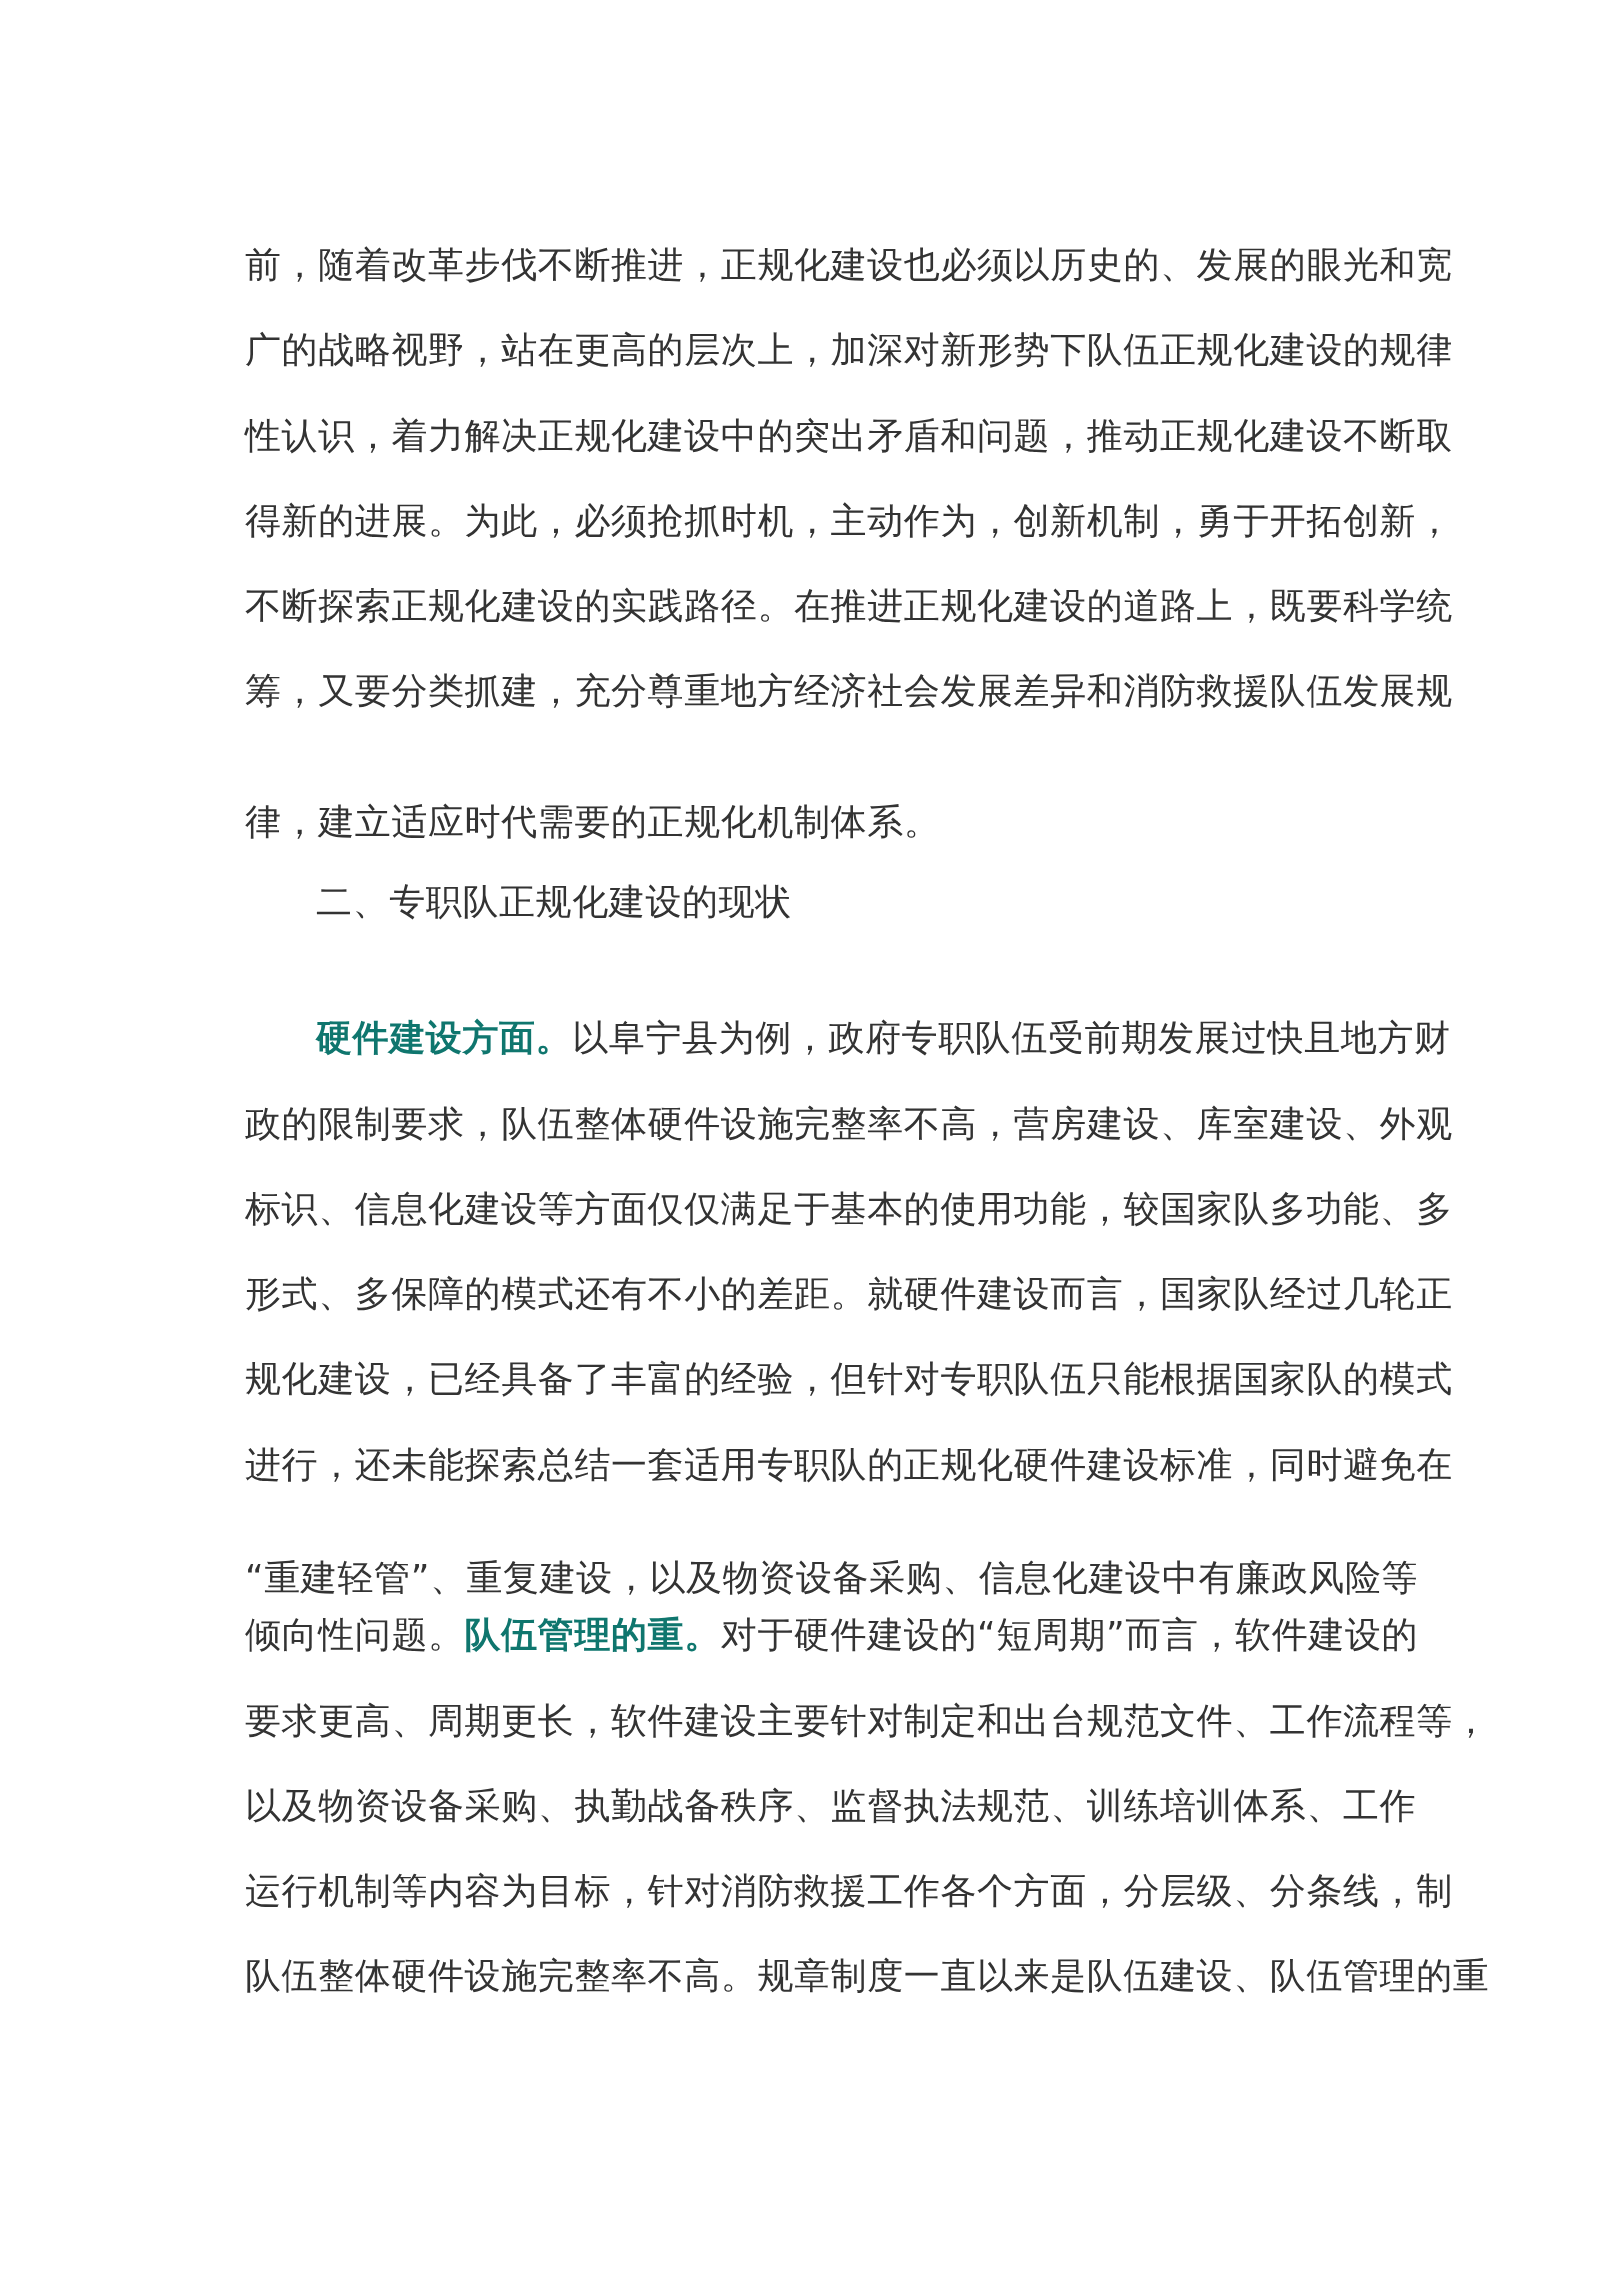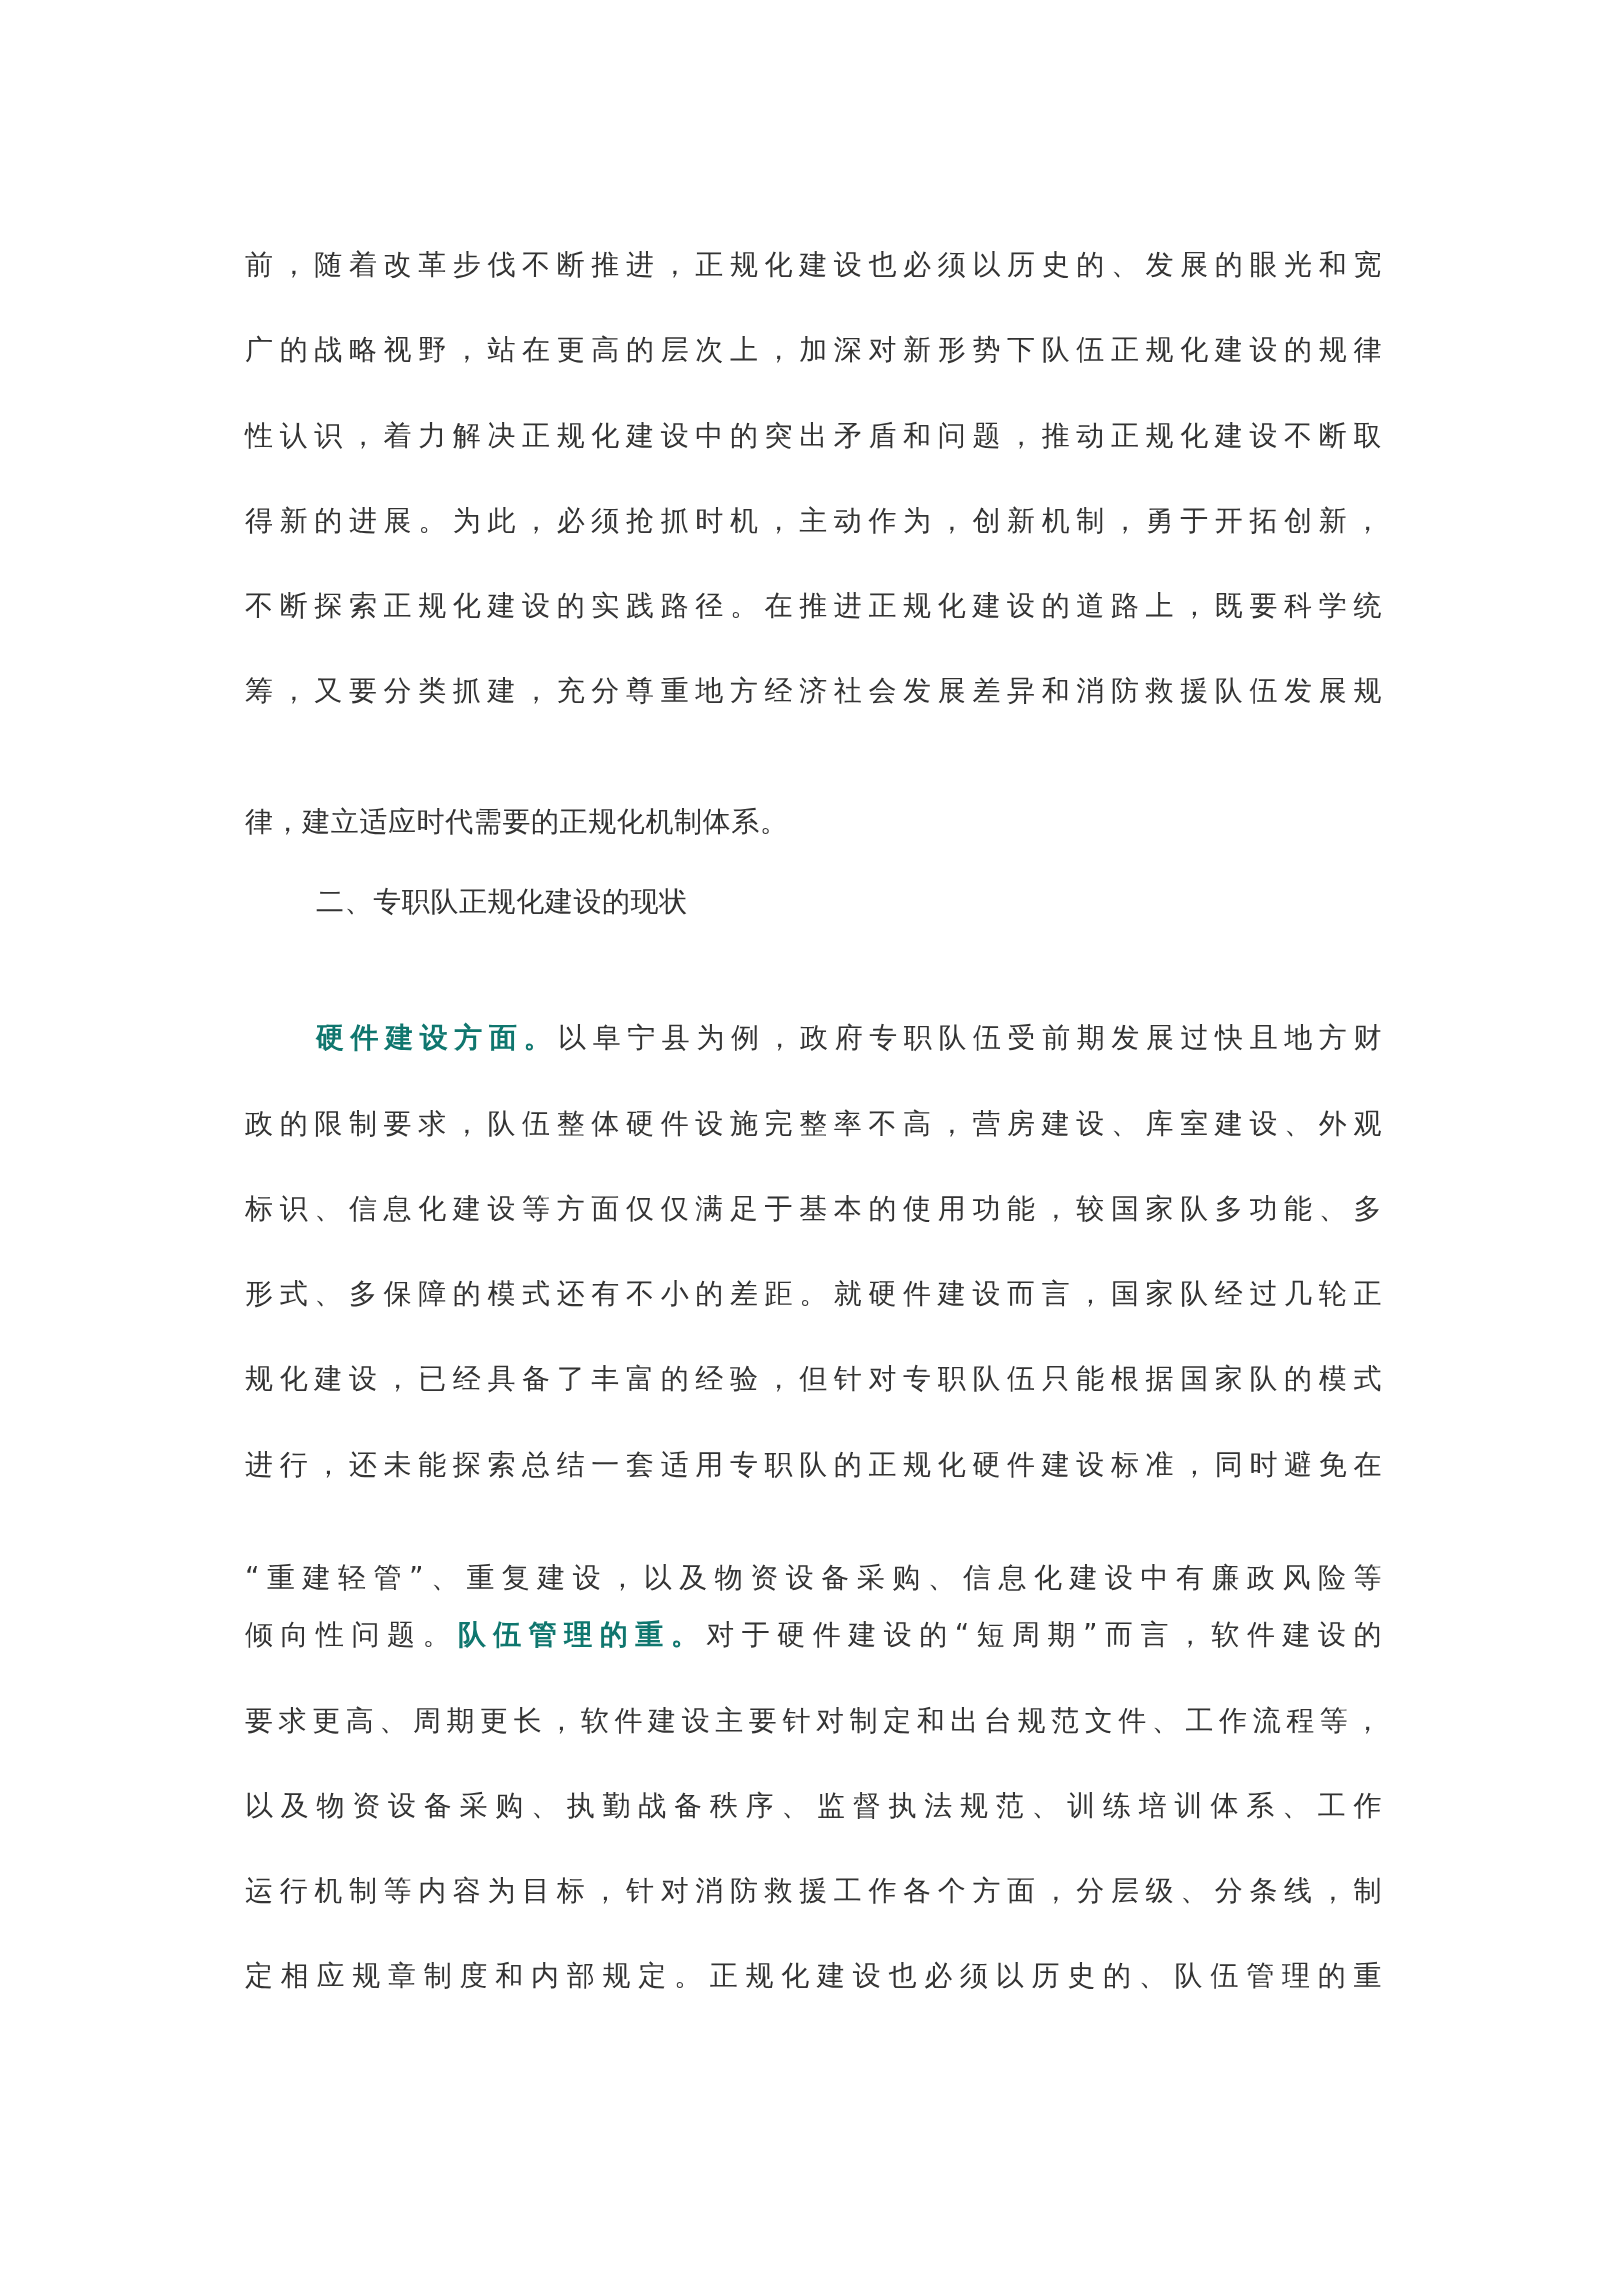--- a/index.html
+++ b/index.html
@@ -1,18 +1,18 @@
 <!DOCTYPE html>
 <html><head>
 <meta charset="utf-8">
 <style>
   html, body { margin:0; padding:0; background:#ffffff; }
   body { width:1621px; height:2293px; position:relative; overflow:hidden;
          font-family:"DejaVu Sans", "Liberation Sans", sans-serif; color:#333333; }
-  .line { position:absolute; left:245px; width:1137px; font-size:28px; line-height:39px;
+  .line { position:absolute; left:245px; width:1137px; font-size:36px; line-height:39px;
           white-space:nowrap; letter-spacing:0.6px; }
   .justify { text-align:justify; text-align-last:justify; }
   b { font-weight:bold; color:#0f766e; }
 </style>
 </head>
 <body>
 
 <div>
   <div class="line justify" style="top:245px">前，随着改革步伐不断推进，正规化建设也必须以历史的、发展的眼光和宽</div>
   <div class="line justify" style="top:330px">广的战略视野，站在更高的层次上，加深对新形势下队伍正规化建设的规律</div>
@@ -28,15 +28,15 @@
   <div class="line justify" style="top:1104px">政的限制要求，队伍整体硬件设施完整率不高，营房建设、库室建设、外观</div>
   <div class="line justify" style="top:1189px">标识、信息化建设等方面仅仅满足于基本的使用功能，较国家队多功能、多</div>
   <div class="line justify" style="top:1274px">形式、多保障的模式还有不小的差距。就硬件建设而言，国家队经过几轮正</div>
   <div class="line justify" style="top:1359px">规化建设，已经具备了丰富的经验，但针对专职队伍只能根据国家队的模式</div>
   <div class="line justify" style="top:1445px">进行，还未能探索总结一套适用专职队的正规化硬件建设标准，同时避免在</div>
   <div class="line justify" style="top:1558px">“重建轻管”、重复建设，以及物资设备采购、信息化建设中有廉政风险等</div>
   <div class="line justify" style="top:1615px"><span>倾向性问题。</span><b>队伍管理的重。</b><span>对于硬件建设的“短周期”而言，软件建设的</span></div>
   <div class="line justify" style="top:1701px">要求更高、周期更长，软件建设主要针对制定和出台规范文件、工作流程等，</div>
   <div class="line justify" style="top:1786px">以及物资设备采购、执勤战备秩序、监督执法规范、训练培训体系、工作</div>
   <div class="line justify" style="top:1871px">运行机制等内容为目标，针对消防救援工作各个方面，分层级、分条线，制</div>
-  <div class="line justify" style="top:1956px">定相应规章制度和内部规定。正规化建设也必须以历史的、队伍管理的重</div>
+  <div class="line justify" style="top:1956px">队伍整体硬件设施完整率不高。规章制度一直以来是队伍建设、队伍管理的重</div>
 </div>
 
 
 </body></html>

